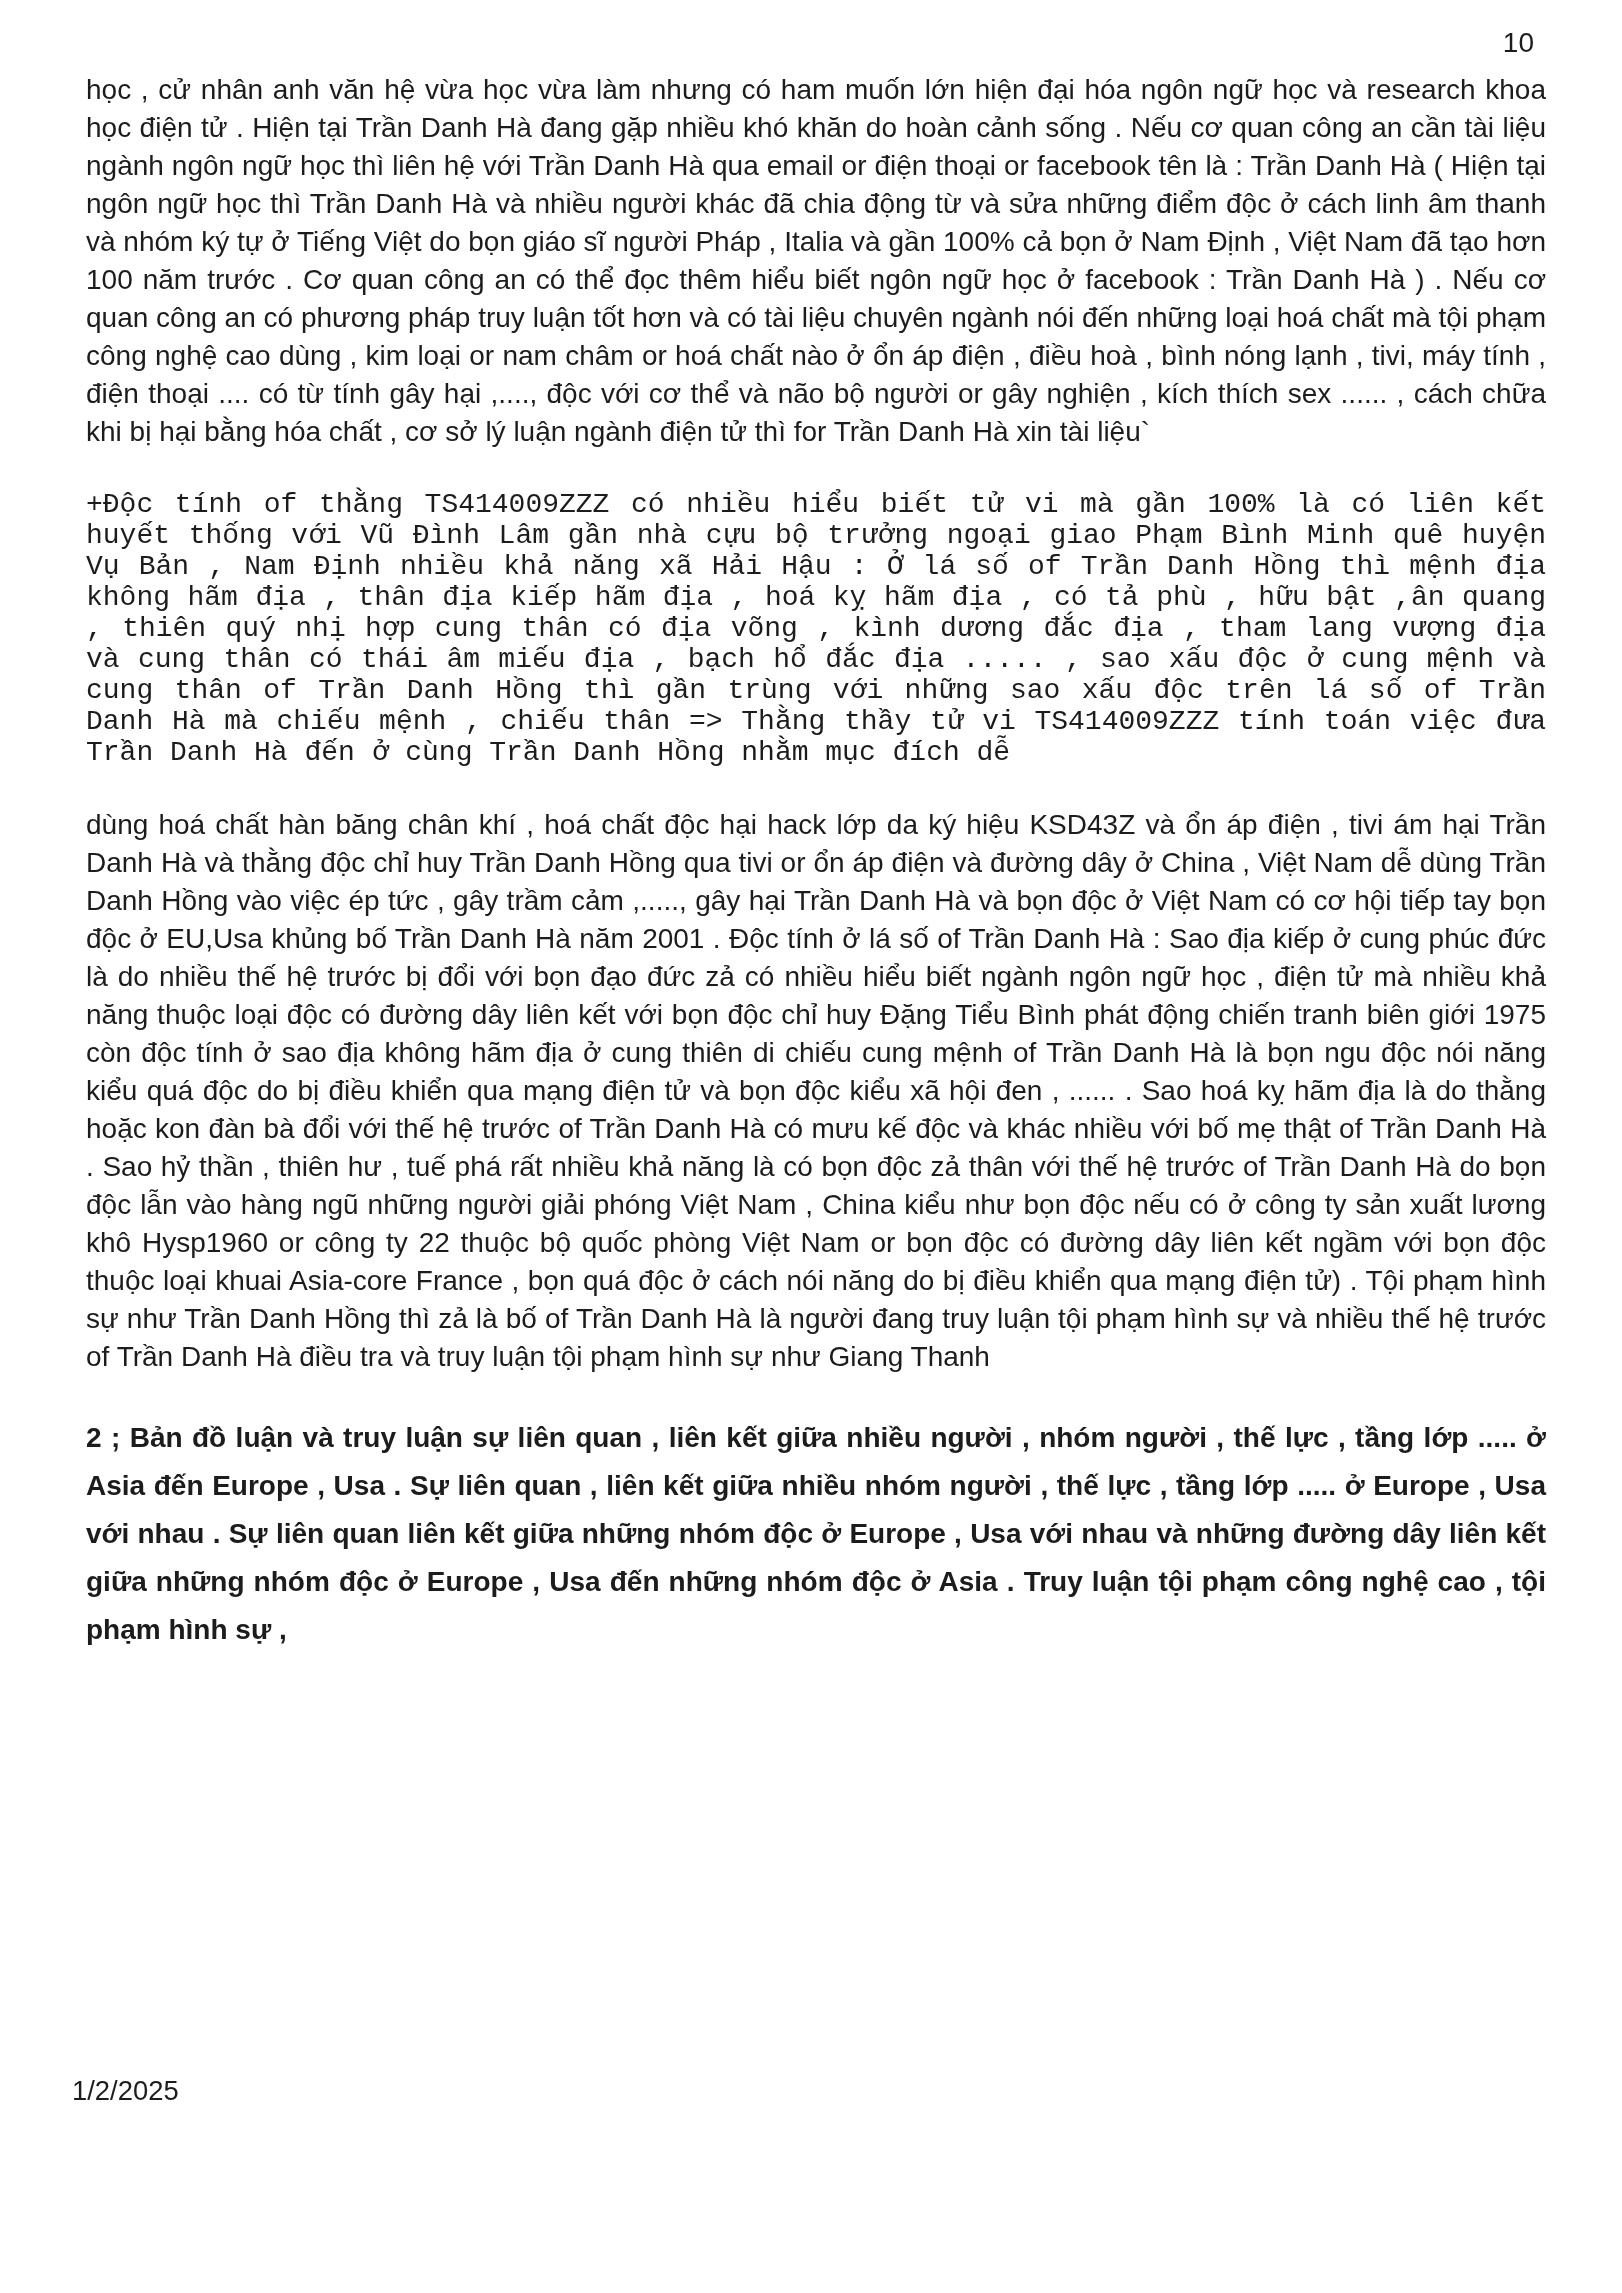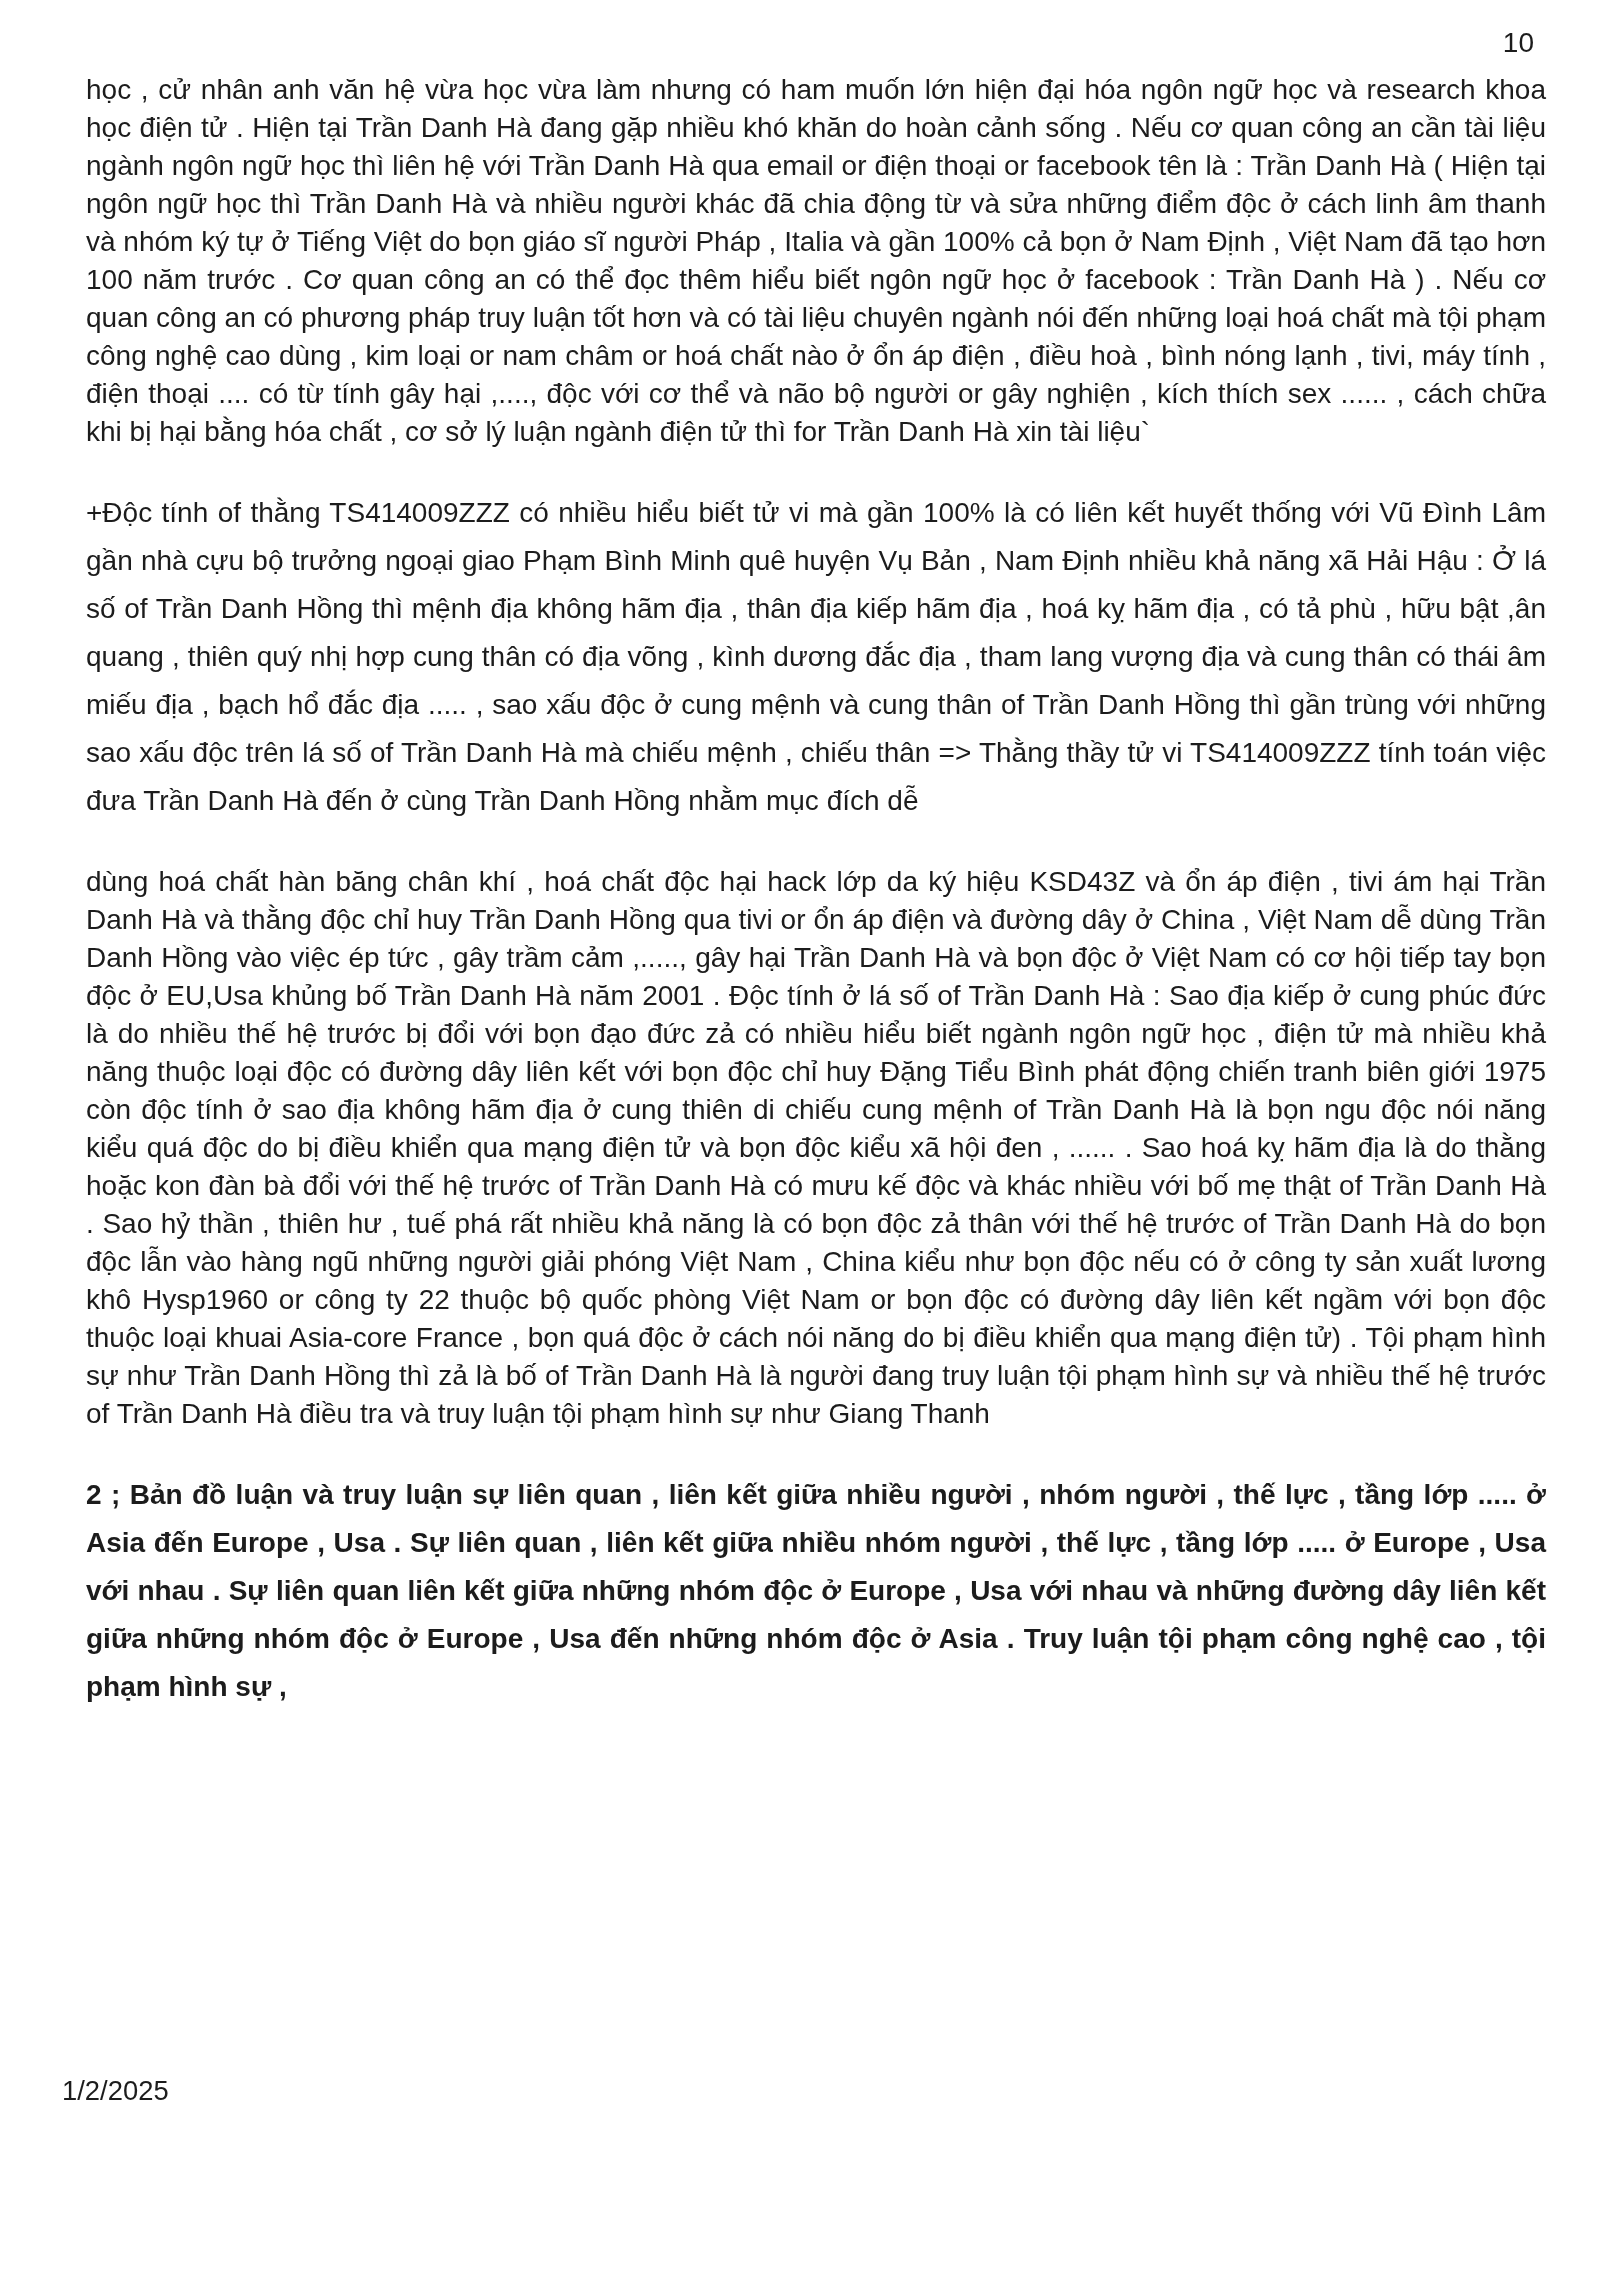--- a/index.html
+++ b/index.html
@@ -27,29 +27,30 @@
     color: #1c1c1c;
   }
   .body-text {
     font-size: 28px;
     line-height: 38px;
     text-align: justify;
     margin: 0 0 38px 12px;
     color: #1c1c1c;
   }
   .spaced {
-    line-height: 48px;
+    line-height: 31px;
+    font-family: Liberation Mono, monospace;
   }
   .bold-text {
     font-weight: 700;
     line-height: 48px;
   }
   .footer-date {
     position: absolute;
-    left: 62px;
+    left: 72px;
     bottom: 51px;
     font-size: 27.4px;
     color: #1c1c1c;
   }
 </style>
 </head>
 <body>
 
 <div class="page">
 

